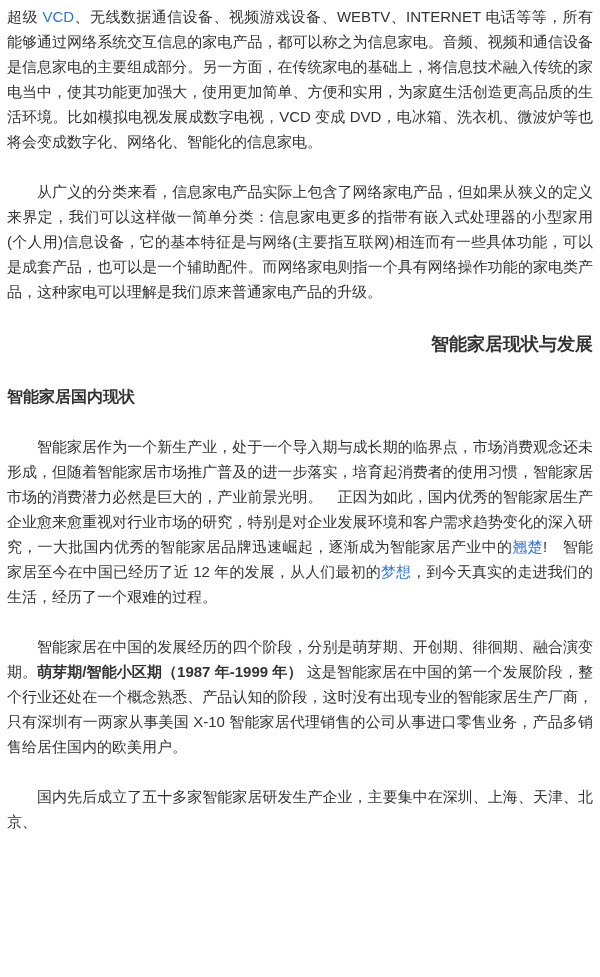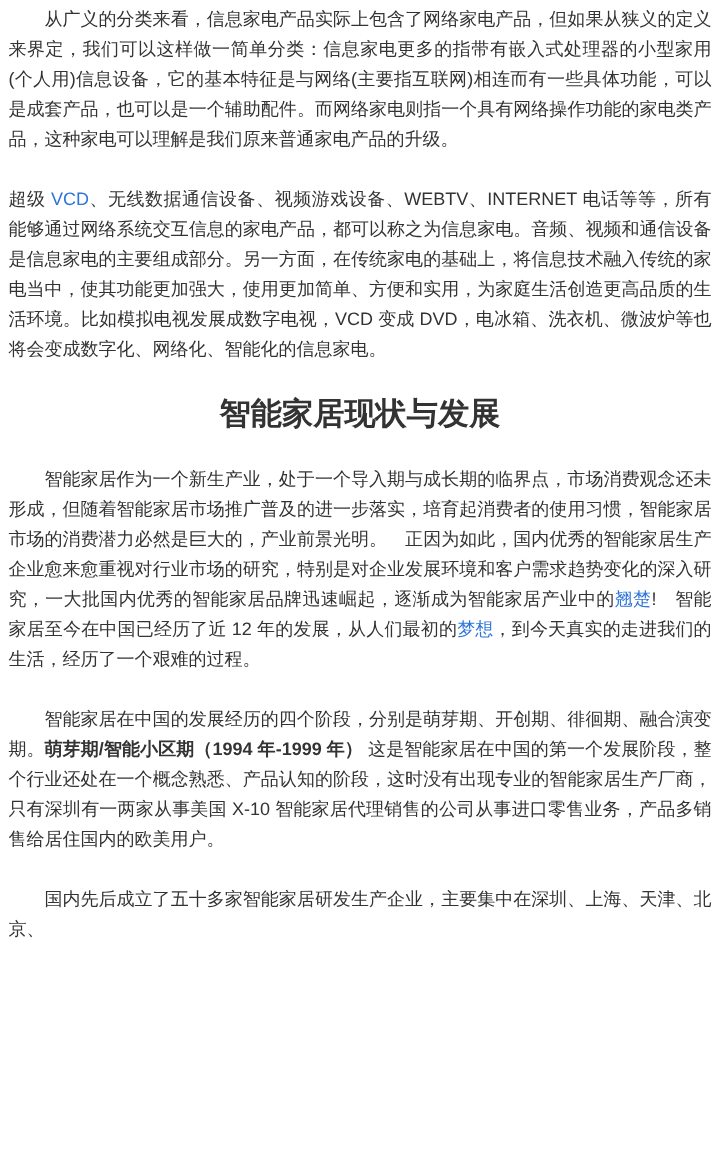--- a/index.html
+++ b/index.html
@@ -15,36 +15,37 @@
     font-size:15px;line-height:25px;color:var(--text);
   }
   .doc p.body{
     margin:0 0 25px 0;
     text-align:justify;
     text-justify:inter-ideograph;
     text-indent:2em;
   }
   .doc p.body.no-indent{text-indent:0;}
   .doc h1.main-heading{
-    font-size:26px;line-height:30px;font-weight:600;
-    margin:17px 0 28px 0;color:var(--text);text-align:center;
+    font-size:18px;line-height:30px;font-weight:600;
+    margin:17px 0 28px 0;color:var(--text);text-align:right;
   }
   .doc h2.sub-heading{
     font-size:16px;line-height:20px;font-weight:700;
     margin:0 0 27px 0;color:var(--text);
   }
   .doc p.stage-heading{
     margin:0;font-weight:700;text-indent:0;text-align:left;
   }
   .doc a.inline-link{color:var(--link);text-decoration:none;cursor:pointer;}
   .doc b{font-weight:700;}
 </style>
 </head>
 <body>
 
 <main class="doc" id="doc">
+    <p class="body no-indent"><span>超级 </span><a class="inline-link" href="#">VCD</a><span>、无线数据通信设备、视频游戏设备、WEBTV、INTERNET 电话等等，所有能够通过网络系统交互信息的家电产品，都可以称之为信息家电。音频、视频和通信设备是信息家电的主要组成部分。另一方面，在传统家电的基础上，将信息技术融入传统的家电当中，使其功能更加强大，使用更加简单、方便和实用，为家庭生活创造更高品质的生活环境。比如模拟电视发展成数字电视，VCD 变成 DVD，电冰箱、洗衣机、微波炉等也将会变成数字化、网络化、智能化的信息家电。</span></p>
     <p class="body"><span>从广义的分类来看，信息家电产品实际上包含了网络家电产品，但如果从狭义的定义来界定，我们可以这样做一简单分类：信息家电更多的指带有嵌入式处理器的小型家用(个人用)信息设备，它的基本特征是与网络(主要指互联网)相连而有一些具体功能，可以是成套产品，也可以是一个辅助配件。而网络家电则指一个具有网络操作功能的家电类产品，这种家电可以理解是我们原来普通家电产品的升级。</span></p>
-    <p class="body no-indent"><span>超级 </span><a class="inline-link" href="#">VCD</a><span>、无线数据通信设备、视频游戏设备、WEBTV、INTERNET 电话等等，所有能够通过网络系统交互信息的家电产品，都可以称之为信息家电。音频、视频和通信设备是信息家电的主要组成部分。另一方面，在传统家电的基础上，将信息技术融入传统的家电当中，使其功能更加强大，使用更加简单、方便和实用，为家庭生活创造更高品质的生活环境。比如模拟电视发展成数字电视，VCD 变成 DVD，电冰箱、洗衣机、微波炉等也将会变成数字化、网络化、智能化的信息家电。</span></p>
     <h1 class="main-heading"><span>智能家居现状与发展</span></h1>
+    <h2 class="sub-heading"><span>智能家居国内现状</span></h2>
     <p class="body"><span>智能家居作为一个新生产业，处于一个导入期与成长期的临界点，市场消费观念还未形成，但随着智能家居市场推广普及的进一步落实，培育起消费者的使用习惯，智能家居市场的消费潜力必然是巨大的，产业前景光明。　正因为如此，国内优秀的智能家居生产企业愈来愈重视对行业市场的研究，特别是对企业发展环境和客户需求趋势变化的深入研究，一大批国内优秀的智能家居品牌迅速崛起，逐渐成为智能家居产业中的</span><a class="inline-link" href="#">翘楚</a><span>!　智能家居至今在中国已经历了近 12 年的发展，从人们最初的</span><a class="inline-link" href="#">梦想</a><span>，到今天真实的走进我们的生活，经历了一个艰难的过程。</span></p>
-    <p class="body"><span>智能家居在中国的发展经历的四个阶段，分别是萌芽期、开创期、徘徊期、融合演变期。</span><b>萌芽期/智能小区期（1994 年-1999 年）</b><span> 这是智能家居在中国的第一个发展阶段，整个行业还处在一个概念熟悉、产品认知的阶段，这时没有出现专业的智能家居生产厂商，只有深圳有一两家从事美国 X-10 智能家居代理销售的公司从事进口零售业务，产品多销售给居住国内的欧美用户。</span></p>
+    <p class="body"><span>智能家居在中国的发展经历的四个阶段，分别是萌芽期、开创期、徘徊期、融合演变期。</span><b>萌芽期/智能小区期（1987 年-1999 年）</b><span> 这是智能家居在中国的第一个发展阶段，整个行业还处在一个概念熟悉、产品认知的阶段，这时没有出现专业的智能家居生产厂商，只有深圳有一两家从事美国 X-10 智能家居代理销售的公司从事进口零售业务，产品多销售给居住国内的欧美用户。</span></p>
     <p class="body"><span>国内先后成立了五十多家智能家居研发生产企业，主要集中在深圳、上海、天津、北京、</span></p>
   </main>
 
 </body></html>

